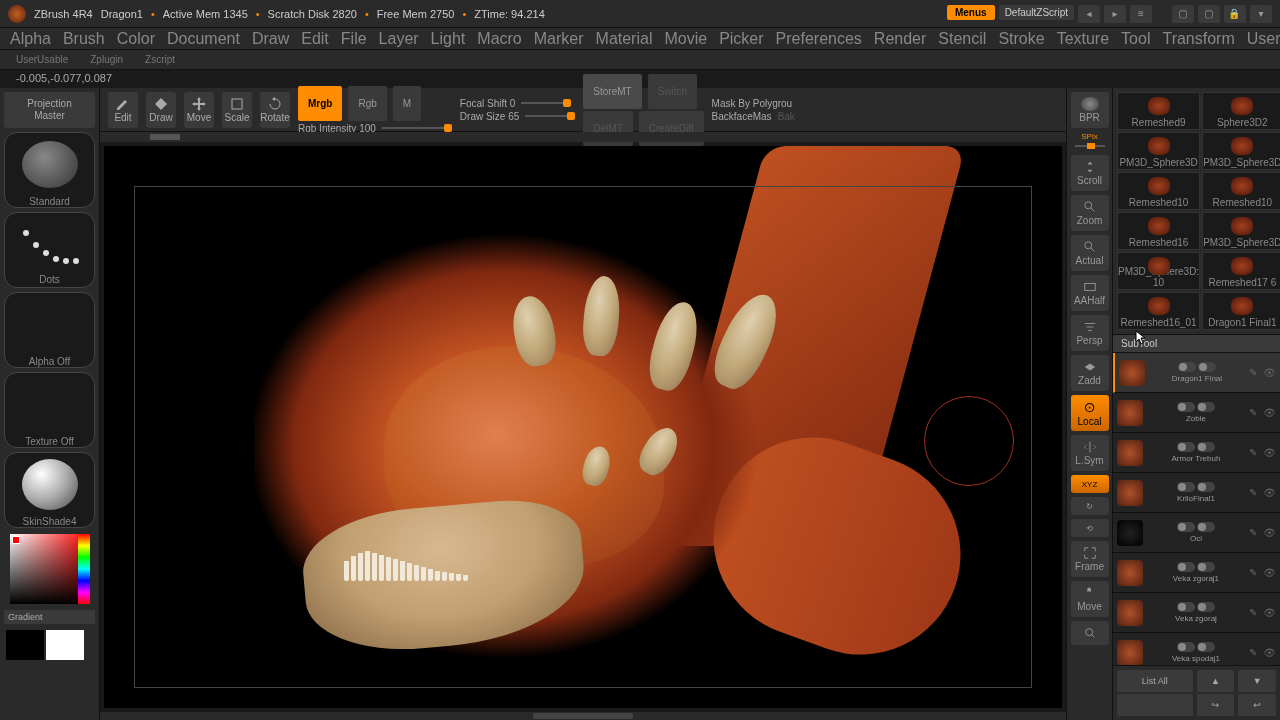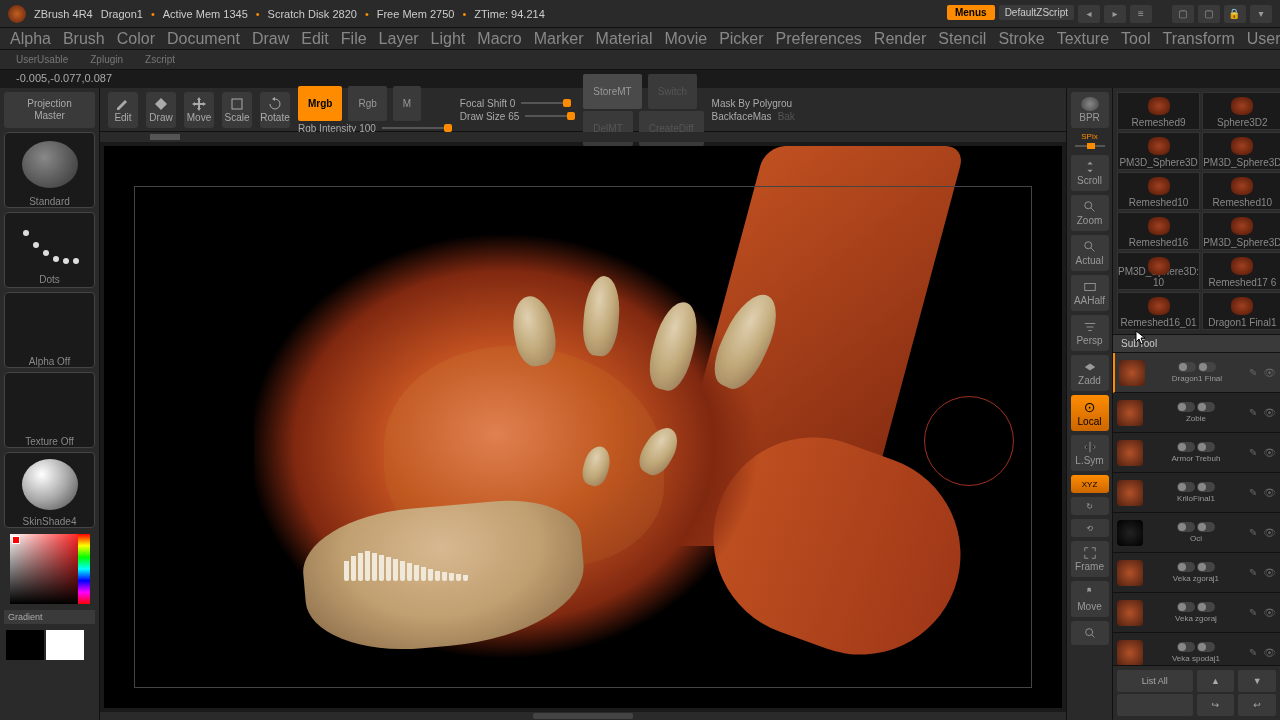--- a/index.html
+++ b/index.html
@@ -13,21 +13,21 @@
 .btn-dark{background:#3a3a3a;padding:2px 6px;border-radius:2px;color:#ccc}
 .icon-btn{width:22px;height:18px;background:#3a3a3a;border-radius:2px;display:flex;align-items:center;justify-content:center;color:#999}
 .menubar{height:22px;background:#2a2a2a;display:flex;align-items:center;padding:0 10px;gap:12px;border-bottom:1px solid #111}
 .menubar span{color:#888;font-size:16px;cursor:pointer}
 .menubar2{height:20px;background:#2a2a2a;display:flex;align-items:center;padding:0 16px;gap:22px;border-bottom:1px solid #111}
 .menubar2 span{color:#777;font-size:10px}
 .coords{height:18px;background:#1a1a1a;padding:2px 16px;color:#aaa;font-size:11px}
 .main{display:flex;height:632px}
 .left-panel{width:100px;background:#2a2a2a;border-right:1px solid #111;padding:4px;display:flex;flex-direction:column;gap:4px}
 .proj-master{background:#3a3a3a;padding:4px;text-align:center;color:#aaa;border-radius:3px;font-size:9px;line-height:1.2;height:36px;display:flex;flex-direction:column;justify-content:center}
-.palette-box{background:#1a1a1a;border:1px solid #444;border-radius:4px;display:flex;flex-direction:column;align-items:center;justify-content:center;font-size:8px;color:#888}
+.palette-box{background:#1a1a1a;border:1px solid #444;border-radius:13px;display:flex;flex-direction:column;align-items:center;justify-content:center;font-size:8px;color:#888}
 .brush-preview{width:56px;height:56px;background:radial-gradient(circle at 40% 35%,#888,#333);border-radius:50%;margin:8px auto}
 .stroke-dots{width:70px;height:50px;position:relative;margin:4px auto}
 .stroke-dots span{position:absolute;width:6px;height:6px;background:#ddd;border-radius:50%}
 .sphere{width:56px;height:56px;background:radial-gradient(circle at 35% 30%,#fff,#aaa,#444);border-radius:50%;margin:6px auto}
 .color-picker{width:80px;height:70px;background:linear-gradient(to right,#fff,#f00),linear-gradient(to bottom,transparent,#000);background-blend-mode:multiply;position:relative;margin:2px auto}
 .hue-strip{position:absolute;right:0;top:0;width:12px;height:100%;background:linear-gradient(to bottom,#f00,#ff0,#0f0,#0ff,#00f,#f0f,#f00)}
 .center-area{flex:1;display:flex;flex-direction:column;background:#1a1a1a}
 .top-controls{height:44px;background:#2a2a2a;display:flex;align-items:center;padding:0 8px;gap:8px;border-bottom:1px solid #111}
 .mode-btn{width:30px;height:36px;background:#3a3a3a;border-radius:3px;display:flex;flex-direction:column;align-items:center;justify-content:center;font-size:8px;color:#aaa}
 .mode-btn svg{width:16px;height:16px}

